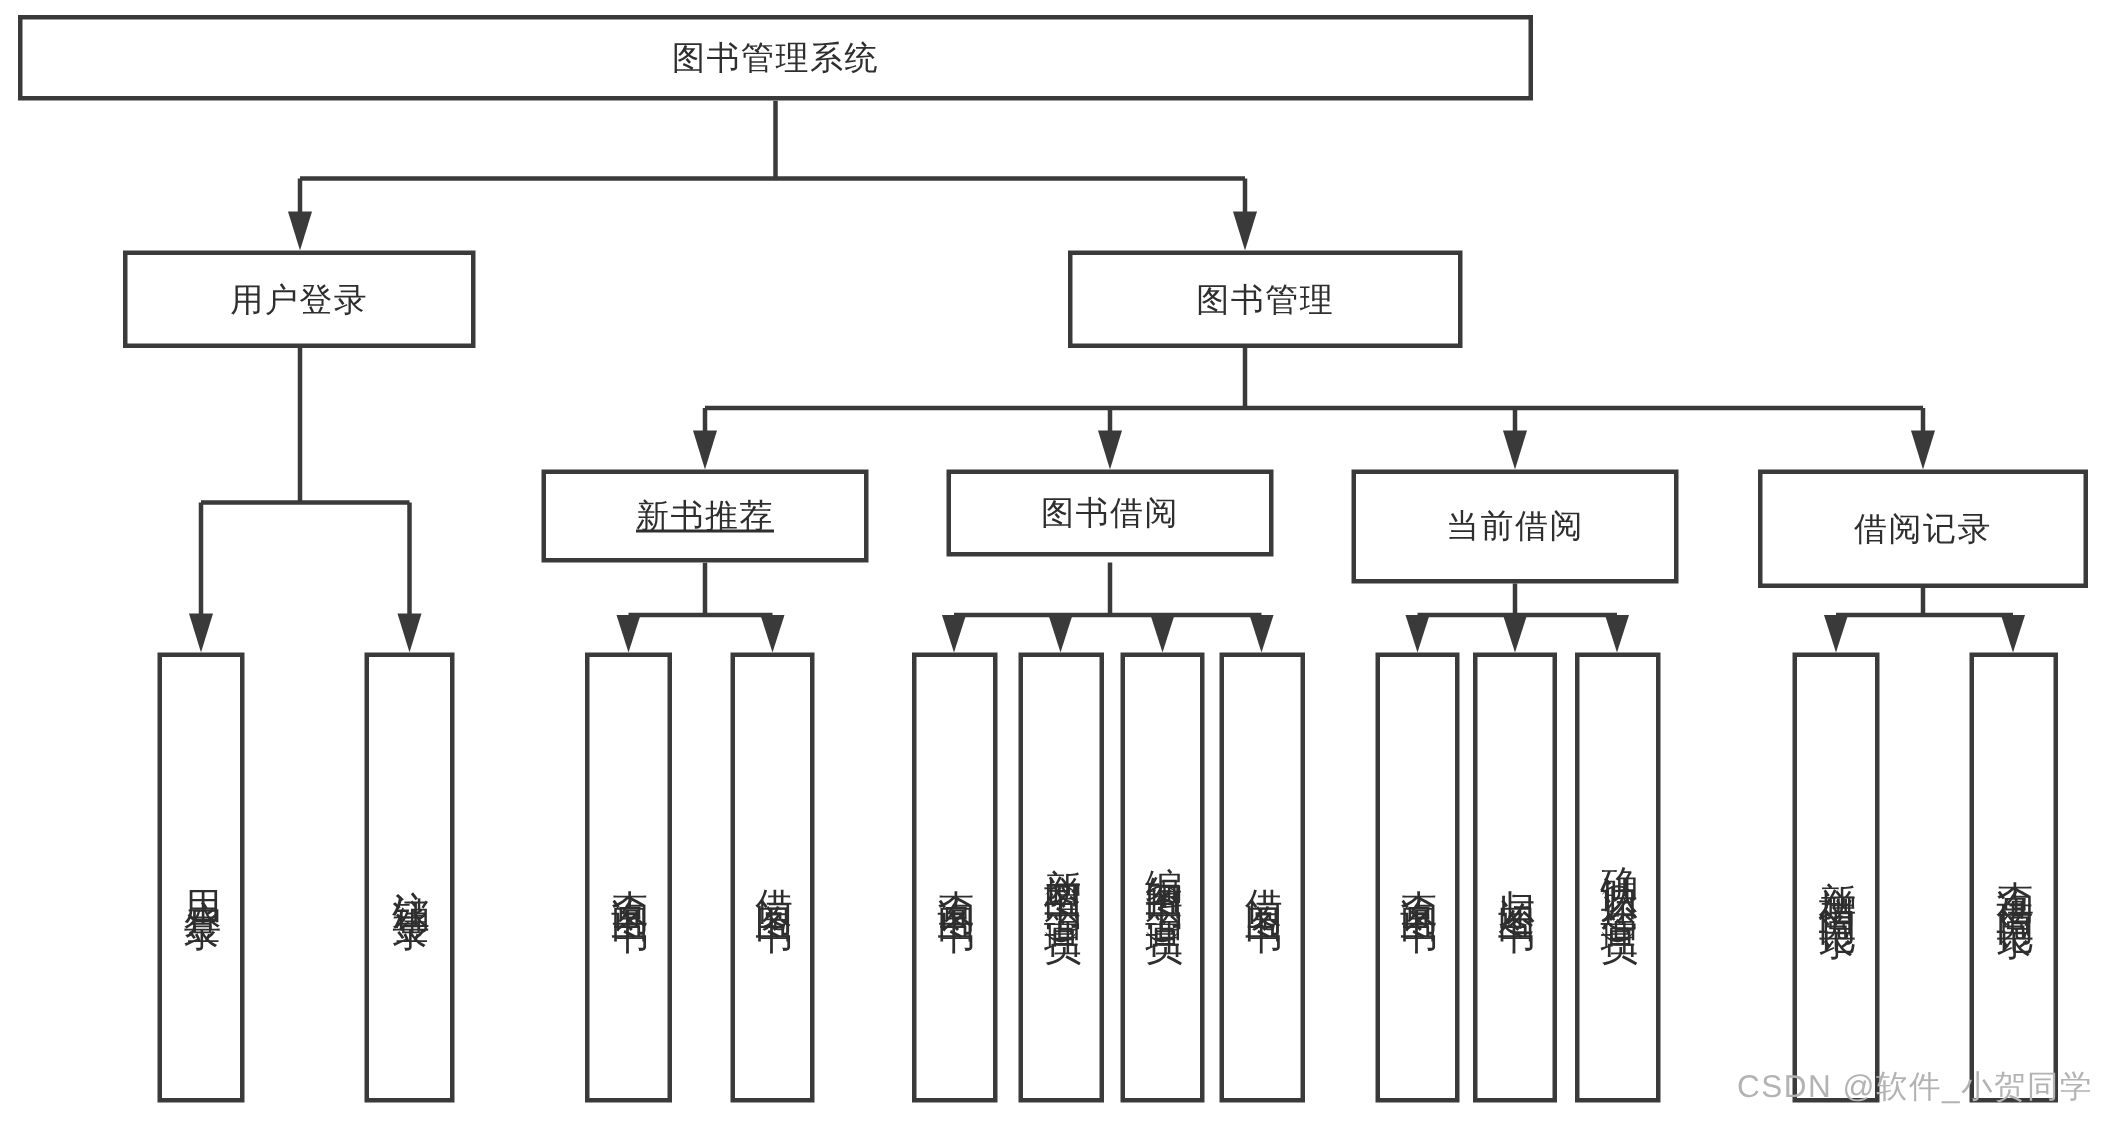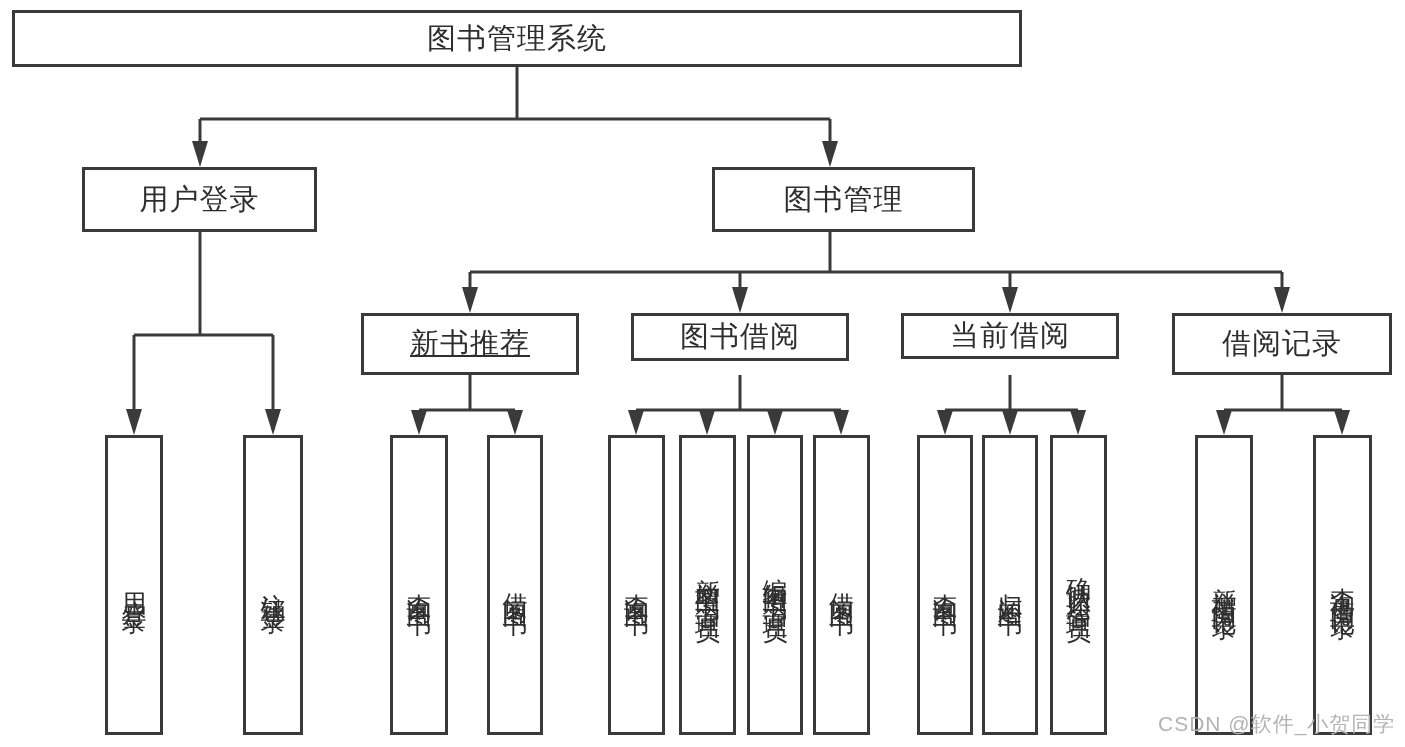--- a/index.html
+++ b/index.html
@@ -13,21 +13,21 @@
   .lines{position:absolute;left:0;top:0;width:1405px;height:747px;}
   .node{
     position:absolute;
     box-sizing:border-box;
     background:#ffffff;
     border:3px solid #3a3a3a;
     display:flex;
     align-items:center;
     justify-content:center;
     color:#2e2e2e;
-    font-size:29px;
+    font-size:22px;
     letter-spacing:1px;
     white-space:nowrap;
   }
   .vnode{
     writing-mode:vertical-rl;
     text-orientation:mixed;
     letter-spacing:6px;
     font-size:25px;
     line-height:1;
   }
@@ -107,23 +107,23 @@
       <polygon points="1334,410 1350,410 1342,435"></polygon>
     </g>
   </svg>
 
   <div class="node" style="left:12px;top:10px;width:1010px;height:57px;">图书管理系统</div>
 
   <div class="node" style="left:82px;top:167px;width:235px;height:65px;">用户登录</div>
   <div class="node" style="left:712px;top:167px;width:263px;height:65px;">图书管理</div>
 
   <div class="node" style="left:361px;top:313px;width:218px;height:62px;text-decoration:underline;">新书推荐</div>
-  <div class="node" style="left:631px;top:313px;width:218px;height:48px;">图书借阅</div>
-  <div class="node" style="left:901px;top:313px;width:218px;height:46px;">当前借阅</div>
-  <div class="node" style="left:1172px;top:313px;width:220px;height:62px;">借阅记录</div>
+  <div class="node" style="left:631px;top:313px;width:218px;height:58px;">图书借阅</div>
+  <div class="node" style="left:901px;top:313px;width:218px;height:76px;">当前借阅</div>
+  <div class="node" style="left:1172px;top:313px;width:220px;height:79px;">借阅记录</div>
 
   <div class="node vnode" style="left:105px;top:435px;width:58px;height:300px;">用户登录</div>
   <div class="node vnode" style="left:243px;top:435px;width:60px;height:300px;">注销登录</div>
 
   <div class="node vnode" style="left:390px;top:435px;width:58px;height:300px;">查询图书</div>
   <div class="node vnode" style="left:487px;top:435px;width:56px;height:300px;">借阅图书</div>
 
   <div class="node vnode" style="left:608px;top:435px;width:57px;height:300px;">查询图书</div>
   <div class="node vnode" style="left:679px;top:435px;width:57px;height:300px;">新增图书（管理员）</div>
   <div class="node vnode" style="left:747px;top:435px;width:56px;height:300px;">编辑图书（管理员）</div>

